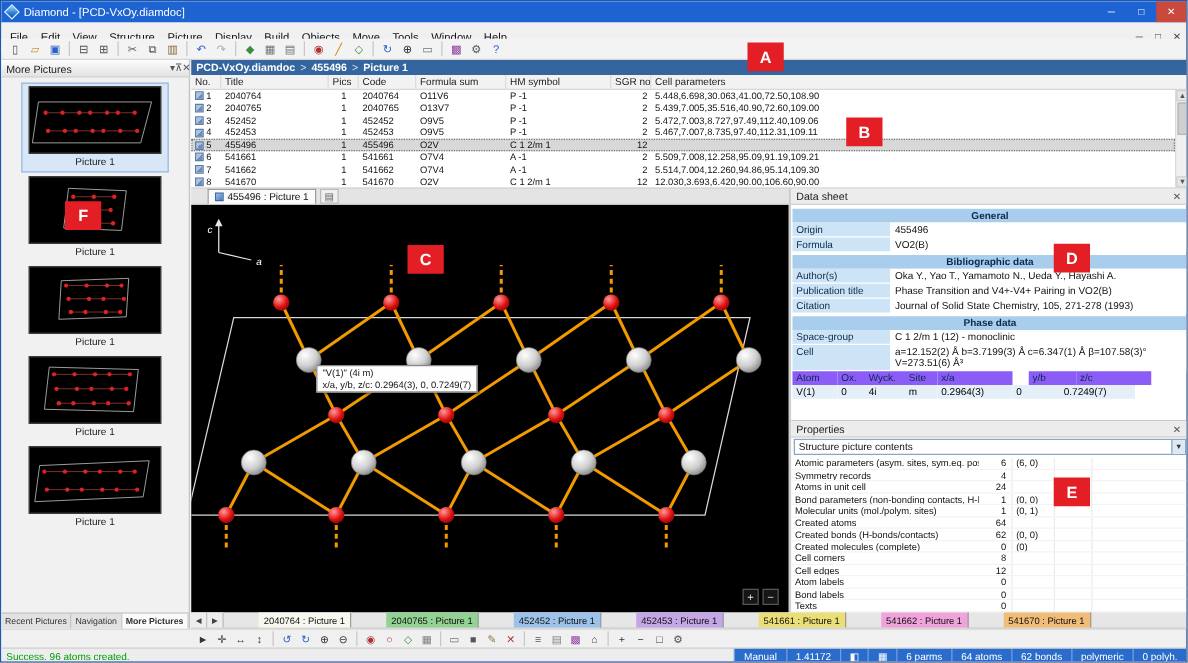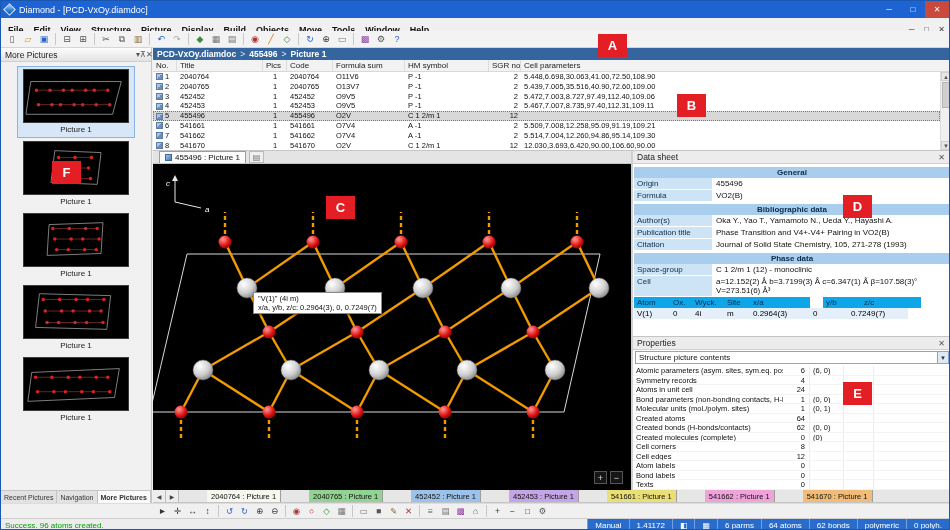--- a/index.html
+++ b/index.html
@@ -9,21 +9,21 @@
   
   .titlebar{position:absolute;left:0;top:0;width:100%;height:17px;background:#1d63d1;color:#fff;
             display:flex;align-items:center;font-size:9px;padding-left:4px;}
   .title-ico{width:9px;height:9px;background:linear-gradient(135deg,#9fd4ff,#2e7fd6 60%,#0a4fa0);
              transform:rotate(45deg);margin-right:5px;border:1px solid #dcefff;}
   .win-btns{margin-left:auto;display:flex;height:100%;}
   .win-btn{width:24px;height:100%;display:flex;align-items:center;justify-content:center;font-size:8px;color:#fff;}
   .win-btn.close{background:#c94a3d;}
   
   .menubar{position:absolute;left:0;top:17px;width:100%;height:24px;background:#f0f0f0;display:flex;
-           align-items:center;font-size:9px;color:#111;border-bottom:1px solid #e3e3e3;padding-left:2px;font-weight:bold;}
+           align-items:center;font-size:9px;color:#111;border-bottom:1px solid #e3e3e3;padding-left:2px;}
   .menu-item{padding:0 5px;height:100%;display:flex;align-items:center;}
   .child-btns{margin-left:auto;display:flex;}
   .child-btn{width:15px;text-align:center;color:#444;font-size:8px;}
   .toolbar{position:absolute;left:0;top:30px;width:100%;height:17px;background:#f3f3f3;display:flex;
            align-items:center;padding-left:3px;border-bottom:1px solid #d5d5d5;}
   .tb-icon{width:16px;height:15px;display:flex;align-items:center;justify-content:center;font-size:9px;
            border:1px solid transparent;border-radius:2px;}
   .tb-sep{width:1px;height:12px;background:#c8c8c8;margin:0 3px;display:inline-block;}
   
   .left-panel{position:absolute;left:0;top:47px;width:151px;height:455px;background:#f1f1f1;
@@ -57,21 +57,21 @@
   .g-cell.center{justify-content:center;}
   .g-cell.flex{flex:1;}
   .row-ico{width:7px;height:7px;background:linear-gradient(135deg,#aac4e6 50%,#6e8cb4 50%);
            border:1px solid #5c7da6;margin-right:2px;flex:0 0 auto;}
   .vscroll{position:absolute;right:0;top:12px;width:11px;bottom:0;background:#f0f0f0;border-left:1px solid #dcdcdc;
            display:flex;flex-direction:column;font-size:6px;color:#555;}
   .vs-btn{height:9px;display:flex;align-items:center;justify-content:center;background:#e6e6e6;border:1px solid #cfcfcf;}
   .vs-thumb{flex:0 0 26px;background:#cfcfcf;margin:1px;border:1px solid #b5b5b5;}
   
   .tabstrip{position:absolute;left:152px;top:150px;width:478px;height:13px;background:#e4e4e4;display:flex;
-            align-items:flex-end;padding-left:6px;border-bottom:1px solid #c5c5c5;}
+            align-items:flex-end;padding-left:13px;border-bottom:1px solid #c5c5c5;}
   .ctab{height:12px;background:#fbfbfb;border:1px solid #9d9d9d;border-bottom:none;font-size:8px;display:flex;
         align-items:center;padding:0 5px;gap:3px;color:#111;}
   .ctab .tico{width:7px;height:7px;background:linear-gradient(135deg,#9ec2ec,#4a78b4);border:1px solid #3c68a4;}
   .tabstrip-btn{width:15px;height:12px;margin-left:3px;display:flex;align-items:center;justify-content:center;
                 font-size:8px;color:#666;border:1px solid #bbb;background:#efefef;}
   
   .canvas{position:absolute;left:152px;top:163px;width:478px;height:326px;background:#000;overflow:hidden;}
   .tooltip{position:absolute;left:100px;top:128px;background:#fefefe;border:1px solid #8a8a8a;
            box-shadow:1px 1px 2px rgba(0,0,0,.6);font-size:7.5px;color:#111;padding:1px 4px;line-height:9px;white-space:nowrap;}
   .canvas-zoom{position:absolute;right:8px;bottom:6px;display:flex;gap:3px;}
@@ -85,21 +85,21 @@
   .datasheet{position:absolute;left:632px;top:150px;width:318px;height:186px;background:#fff;border-bottom:1px solid #c5c5c5;
              display:flex;flex-direction:column;}
   .ds-body{flex:1;overflow:hidden;font-size:8px;padding:1px;}
   .ds-band{background:#a9cdec;text-align:center;font-weight:bold;padding:1px 0;margin-top:2px;color:#0a2a4a;}
   .ds-row{display:flex;border-bottom:1px solid #fff;}
   .ds-label{flex:0 0 78px;background:#cde4f6;padding:1px 3px;color:#0a2a4a;}
   .ds-val{flex:1;padding:1px 4px;background:#fff;white-space:pre-line;color:#111;}
   .ds-table{display:flex;flex-direction:column;}
   .ds-tr{display:flex;}
   .ds-tc{padding:1px 3px;overflow:hidden;white-space:nowrap;}
-  .ds-tr.hdr .ds-tc{background:#0ea5e9;color:#0a2a4a;}
+  .ds-tr.hdr .ds-tc{background:#8b5cf6;color:#0a2a4a;}
   .ds-tr.dat .ds-tc{background:#e4eff9;}
   
   .props{position:absolute;left:632px;top:336px;width:318px;height:153px;background:#fff;display:flex;flex-direction:column;}
   .prop-drop{height:13px;margin:1px 2px;border:1px solid #86a7c8;background:#fff;display:flex;align-items:center;
              font-size:8px;padding-left:3px;color:#111;}
   .prop-drop .arrow{margin-left:auto;width:11px;height:11px;background:#dfe9f5;border-left:1px solid #86a7c8;
                     display:flex;align-items:center;justify-content:center;font-size:6px;color:#333;}
   .prop-list{flex:1;overflow:hidden;font-size:7.5px;color:#111;margin-top:1px;}
   .prop-row{display:flex;height:9.5px;line-height:9.3px;border-bottom:1px solid #f3f3f3;}
   .p-name{flex:0 0 150px;padding-left:3px;overflow:hidden;white-space:nowrap;}

